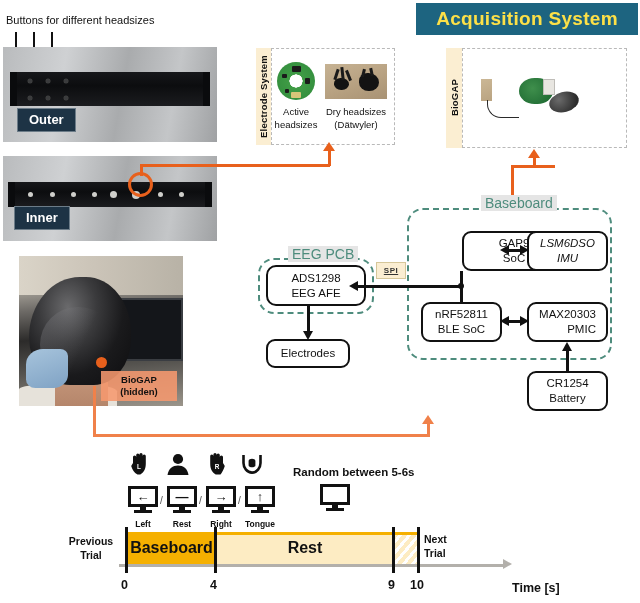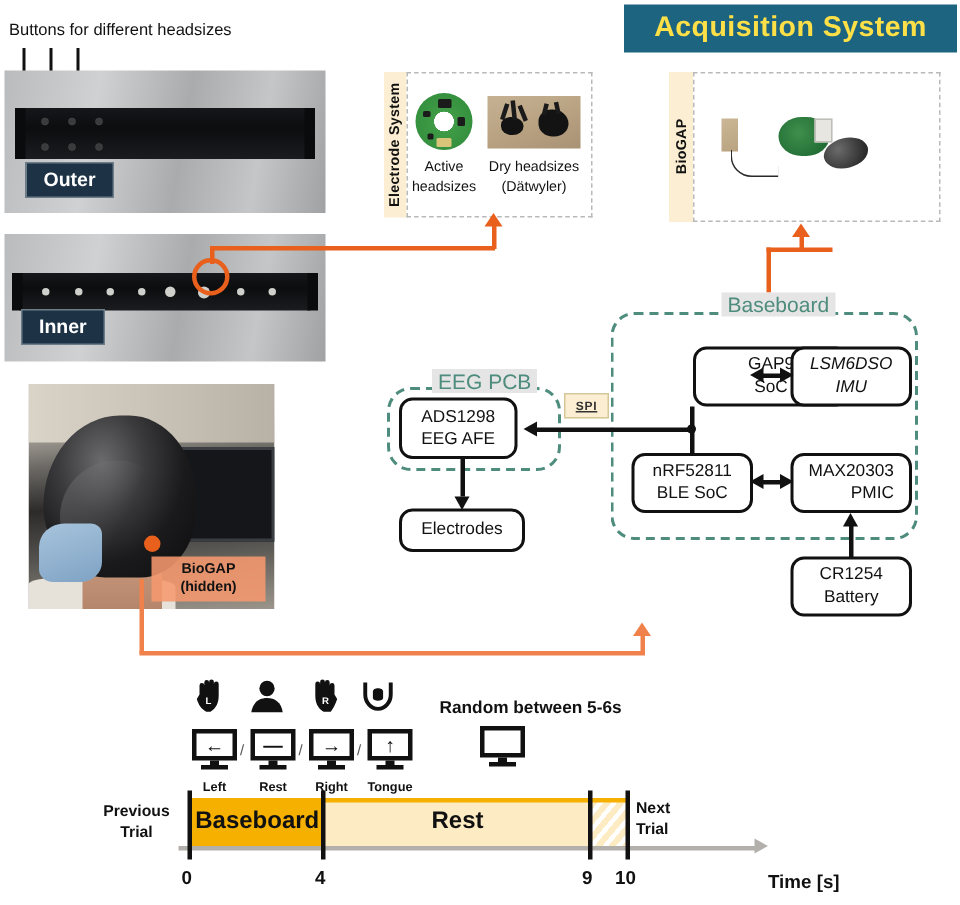--- a/index.html
+++ b/index.html
@@ -347,21 +347,21 @@
   <div class="oline-l" style="left:93px; top:434px; width:337px; height:2.5px;"></div>
   <div class="oline-l" style="left:427px; top:423px; width:2.5px; height:13px;"></div>
   <div class="oarrow-up-l" style="left:422px; top:415px;"></div>
 
   <div class="dashgroup" style="left:258px; top:258px; width:116px; height:56px;"></div>
   <div class="dashlabel" style="left:288px; top:246px;">EEG PCB</div>
 
   <div class="dashgroup" style="left:407px; top:208px; width:205px; height:152px;"></div>
   <div class="dashlabel" style="left:481px; top:195px;">Baseboard</div>
 
-  <div class="blk" style="left:266px; top:265px; width:79px; height:41px;">
+  <div class="blk" style="left:266px; top:265px; width:100px; height:41px;border-radius:10px;">
     <div>
       <div>ADS1298</div>
       <div>EEG AFE</div>
     </div>
   </div>
 
   <div class="blk" style="left:266px; top:339px; width:84px; height:29px;">
     <div>Electrodes</div>
   </div>
 

